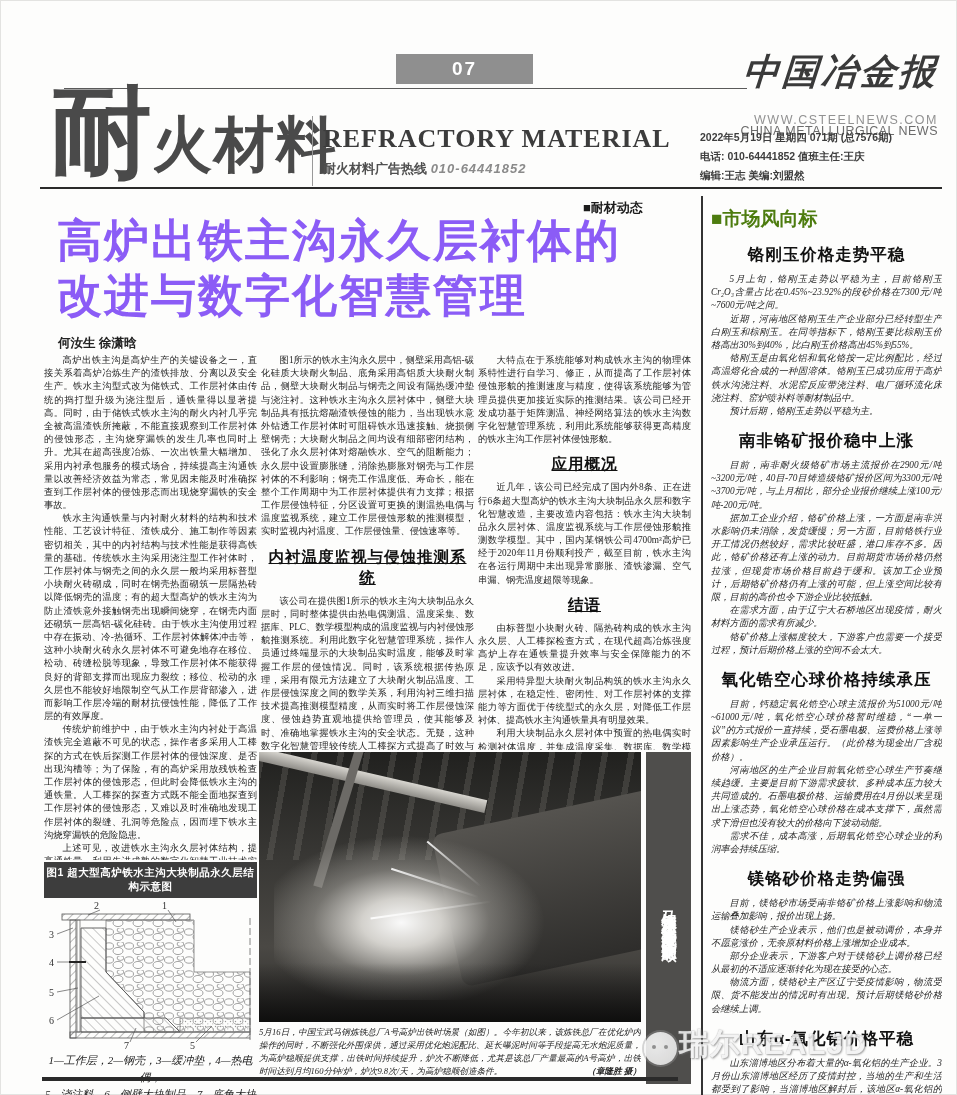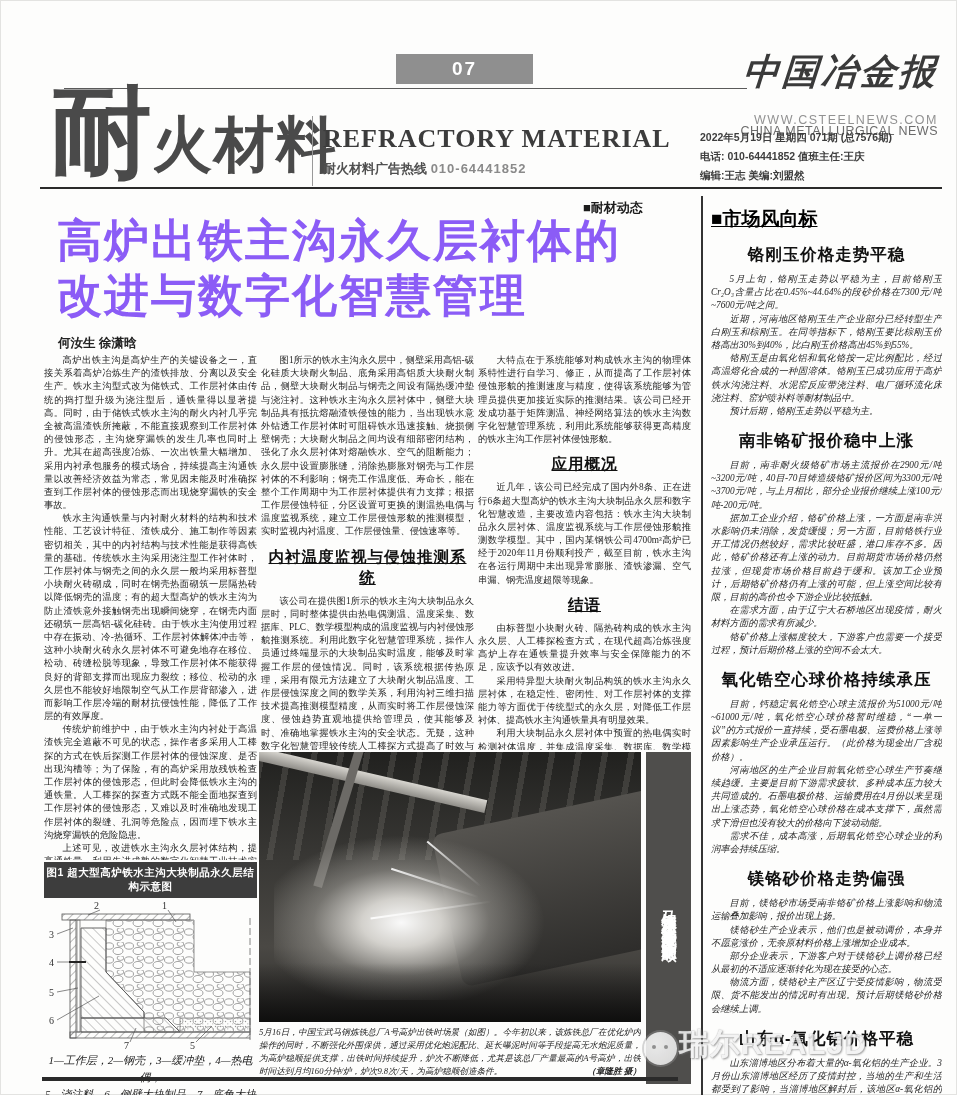--- a/index.html
+++ b/index.html
@@ -8,21 +8,21 @@
   
   .pagenum{position:absolute;left:396px;top:54px;width:137px;height:30px;background:#8f8f8f;
            color:#fff;font:bold 19px "Liberation Sans",sans-serif;display:flex;align-items:center;justify-content:center;letter-spacing:2px;}
   .header-thin-rule{position:absolute;left:64px;top:88px;width:683px;height:1px;background:#5a5a5a;}
   .mast{position:absolute;left:50px;top:84px;display:flex;align-items:flex-end;color:#4a4a4a;}
   .mast-first{font:bold 102px/0.95 "Liberation Sans",sans-serif;}
   .mast-rest{font:bold 60px/1 "Liberation Sans",sans-serif;padding-bottom:6px;letter-spacing:2px;}
   .mast-divider{position:absolute;left:312px;top:116px;width:1px;height:70px;background:#999;}
   .mast-en{position:absolute;left:323px;top:124px;font:bold 26px "Liberation Serif",serif;color:#3c3c3c;letter-spacing:1px;}
   .hotline{position:absolute;left:323px;top:160px;font:bold 13px "Liberation Sans",sans-serif;color:#4f4f4f;}
-  .hotline-num{color:#8a8a8a;letter-spacing:1px;}
+  .hotline-num{color:#8a8a8a;letter-spacing:1px;font-style:italic;}
   .brand-cn{position:absolute;left:712px;top:48px;width:226px;text-align:right;
             font:bold italic 36px "Liberation Serif",serif;color:#3a3a3a;letter-spacing:3px;transform:skewX(-4deg);}
   .brand-en{position:absolute;left:712px;top:96px;width:226px;text-align:right;font:12.5px "Liberation Sans",sans-serif;color:#6b6b6b;letter-spacing:0.5px;margin-top:28px;}
   .brand-web{position:absolute;left:712px;top:113px;width:226px;text-align:right;font:12.5px "Liberation Sans",sans-serif;color:#929292;letter-spacing:1.5px;}
   .issue{position:absolute;left:700px;width:250px;font:bold 10.5px "Liberation Sans",sans-serif;color:#3d3d3d;}
   .issue.l1{top:131px;}.issue.l2{top:150px;}.issue.l3{top:169px;}
   .top-rule{position:absolute;left:40px;top:187px;width:902px;height:2px;background:#2a2a2a;}
   
   .article-tag{position:absolute;left:583px;top:199px;font:bold 13px "Liberation Sans",sans-serif;color:#1c1c1c;}
   .headline{position:absolute;left:57px;top:214px;margin:0;font:bold 45px/1.22 "Liberation Sans",sans-serif;
@@ -60,21 +60,21 @@
         writing-mode:vertical-rl;text-orientation:upright;font:bold 15px "Liberation Sans",sans-serif;
         letter-spacing:2px;display:flex;align-items:center;justify-content:center;}
   
   .caption{position:absolute;left:259px;top:1026px;width:382px;height:50px;overflow:hidden;
            font-style:italic;font-size:8.6px;line-height:1.5;text-align:justify;color:#242424;}
   .caption .credit{font-weight:bold;float:right;}
   .bottom-rule{position:absolute;left:42px;top:1077px;width:636px;height:4px;background:#2a2a2a;}
   
   .sb-divider{position:absolute;left:701px;top:196px;width:2px;height:899px;background:#333;}
   .sidebar{position:absolute;left:711px;top:198px;width:231px;height:897px;overflow:hidden;}
-  .sb-tag{font:bold 19px "Liberation Sans",sans-serif;color:#000000;margin:8px 0 4px;text-decoration:underline;}
+  .sb-tag{font:bold 19px "Liberation Sans",sans-serif;color:#4d7c0f;margin:8px 0 4px;}
   .sb-title{font:bold 16.5px "Liberation Sans",sans-serif;text-align:center;margin:12px 0 7px;color:#111;letter-spacing:1px;}
   .sidebar p{margin:0;font-style:italic;font-size:9.3px;line-height:1.42;text-align:justify;text-indent:2em;color:#262626;}
   
   .watermark{position:absolute;left:644px;top:1024px;display:flex;align-items:flex-end;gap:2px;opacity:.88;}
   .wm-logo{width:33px;height:33px;border-radius:50%;background:radial-gradient(circle at 35% 35%,#ffffff,#e9e9e9);
            box-shadow:0 0 0 2px rgba(150,150,150,.45);position:relative;}
   .wm-logo::before,.wm-logo::after{content:"";position:absolute;width:4px;height:4px;border-radius:50%;background:#9a9a9a;top:13px;}
   .wm-logo::before{left:8px;}.wm-logo::after{left:20px;}
   .wm-text{font:bold 30px "Liberation Sans",sans-serif;color:rgba(250,250,250,.92);letter-spacing:1px;
            text-shadow:0 0 1px #999,1px 1px 2px rgba(110,110,110,.75);}
@@ -221,21 +221,21 @@
     <span>5月16日，中国宝武马钢炼铁总厂A号高炉出铁时场景（如图）。今年初以来，该炼铁总厂在优化炉内操作的同时，不断强化外围保供，通过采用优化炮泥配比、延长曝泥时间等手段提高无水炮泥质量，为高炉稳顺提供支撑，出铁时间持续提升，炉次不断降低，尤其是该总厂产量最高的A号高炉，出铁时间达到月均160分钟/炉，炉次9.8次/天，为高炉稳顺创造条件。</span>
     <span class="credit">（章隆胜 摄）</span>
   </div>
   <div class="bottom-rule"></div>
 
   <div class="sb-divider"></div>
   <div class="sidebar">
     <div class="sb-tag">■市场风向标</div>
 
     <h3 class="sb-title">铬刚玉价格走势平稳</h3>
-    <p>5月上旬，铬刚玉走势以平稳为主，目前铬刚玉Cr₂O₃含量占比在0.45%~44.64%的段砂价格在7300元/吨~7600元/吨之间。</p>
+    <p>5月上旬，铬刚玉走势以平稳为主，目前铬刚玉Cr₂O₃含量占比在0.45%~23.92%的段砂价格在7300元/吨~7600元/吨之间。</p>
     <p>近期，河南地区铬刚玉生产企业部分已经转型生产白刚玉和棕刚玉。在同等指标下，铬刚玉要比棕刚玉价格高出30%到40%，比白刚玉价格高出45%到55%。</p>
     <p>铬刚玉是由氧化铝和氧化铬按一定比例配比，经过高温熔化合成的一种固溶体。铬刚玉已成功应用于高炉铁水沟浇注料、水泥窑反应带浇注料、电厂循环流化床浇注料、窑炉喷补料等耐材制品中。</p>
     <p>预计后期，铬刚玉走势以平稳为主。</p>
 
     <h3 class="sb-title">南非铬矿报价稳中上涨</h3>
     <p>目前，南非耐火级铬矿市场主流报价在2900元/吨~3200元/吨，40目-70目铸造级铬矿报价区间为3300元/吨~3700元/吨，与上月相比，部分企业报价继续上涨100元/吨-200元/吨。</p>
     <p>据加工企业介绍，铬矿价格上涨，一方面是南非洪水影响仍未消除，发货缓慢；另一方面，目前铬铁行业开工情况仍然较好，需求比较旺盛，港口库存不多。因此，铬矿价格还有上涨的动力。目前期货市场价格仍然拉涨，但现货市场价格目前趋于缓和。该加工企业预计，后期铬矿价格仍有上涨的可能，但上涨空间比较有限，目前的高价也令下游企业比较抵触。</p>
     <p>在需求方面，由于辽宁大石桥地区出现疫情，耐火材料方面的需求有所减少。</p>
     <p>铬矿价格上涨幅度较大，下游客户也需要一个接受过程，预计后期价格上涨的空间不会太大。</p>
 

